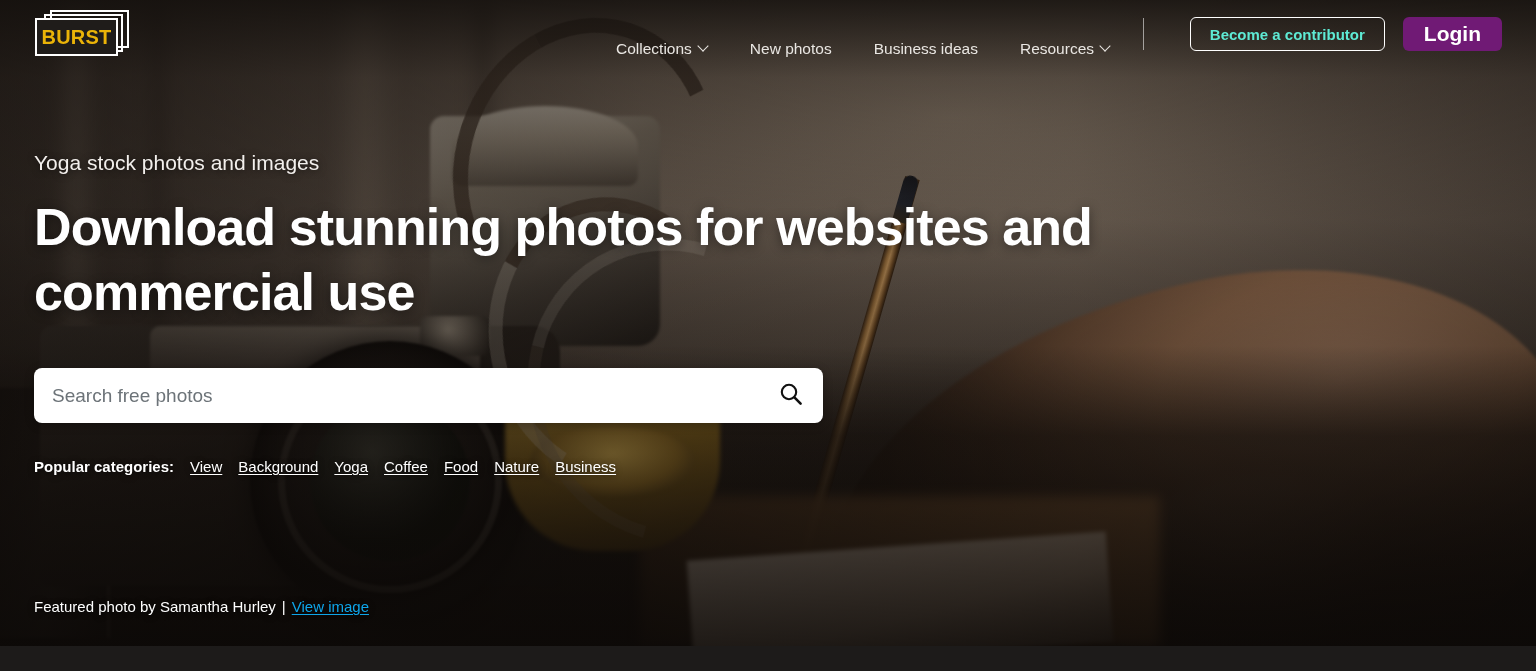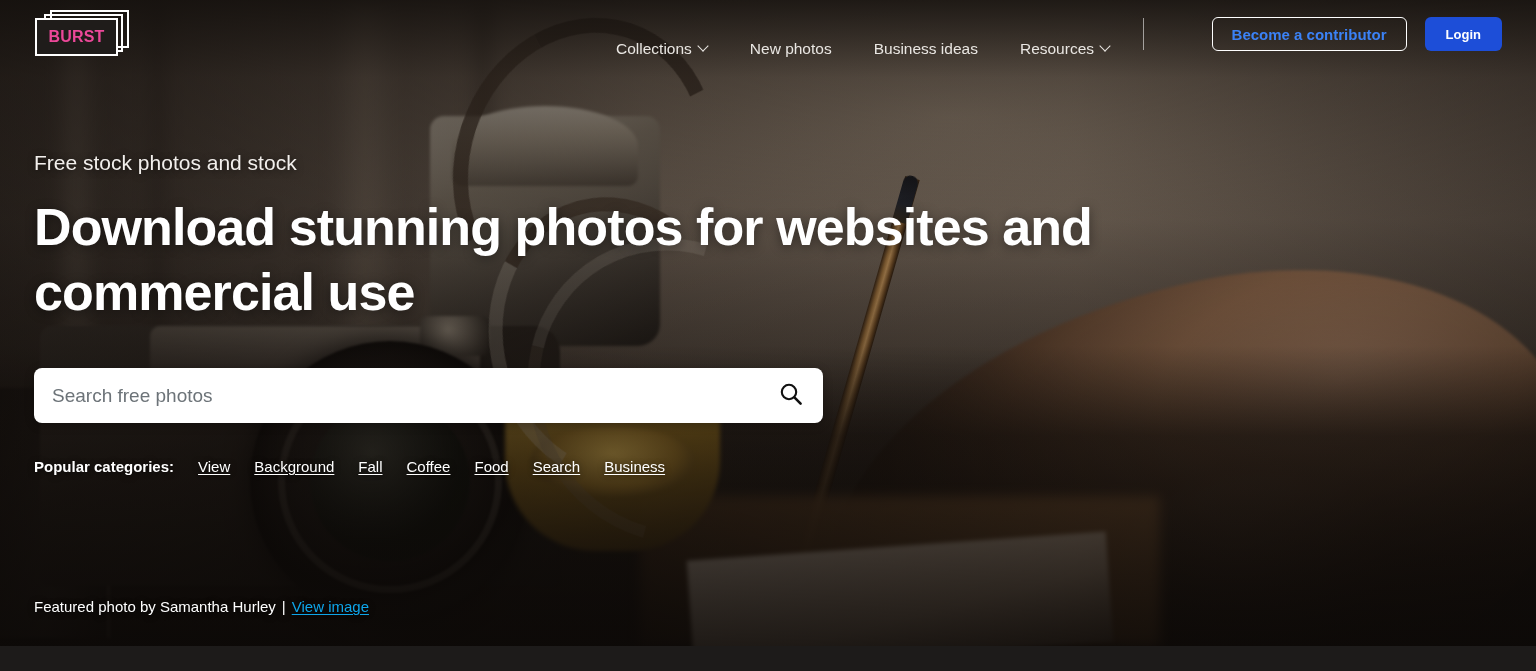--- a/index.html
+++ b/index.html
@@ -188,21 +188,21 @@
     box-sizing:border-box;
   }
   .logo-frame.f3 { left:16px; top:0px;  width:79px; height:38px; border-width:2px; }
   .logo-frame.f2 { left:10px; top:4px;  width:79px; height:38px; border-width:2px; }
   .logo-frame.f1 {
     left:1px; top:8px; width:83px; height:38px;
     background:#1f1c1a;
     display:flex; align-items:center; justify-content:center;
   }
   .logo-text {
-    color:#ec4899; font-weight:bold; font-size:16px;
+    color:#eab308; font-weight:bold; font-size:20px;
     letter-spacing:.2px; line-height:1;
     font-family:"Liberation Sans", sans-serif;
   }
 
   .nav {
     position:absolute; left:595px; top:0; height:68px;
     display:flex; align-items:center; gap:0;
   }
   .nav-item {
     color:#e9e6e2; font-size:15.5px; padding:0 21px; cursor:pointer;
@@ -213,27 +213,27 @@
     content:""; position:absolute; left:0; top:0;
     width:7px; height:7px;
     border-right:1.6px solid #e9e6e2; border-bottom:1.6px solid #e9e6e2;
     transform:rotate(45deg);
   }
   .nav-divider {
     width:1px; height:32px; background:rgba(255,255,255,.55); margin:0 18px 0 12px;
   }
   .btn-outline {
     border:1.6px solid #ffffff; border-radius:6px;
-    color:#3b82f6; font-size:15px; font-weight:bold;
+    color:#5eead4; font-size:15px; font-weight:bold;
     padding:0 19px; height:34px; display:flex; align-items:center;
     background:transparent; cursor:pointer; white-space:nowrap;
   }
   .btn-green {
-    background:#1d4ed8; border-radius:6px;
-    color:#ffffff; font-size:13px; font-weight:bold;
+    background:#701a75; border-radius:6px;
+    color:#ffffff; font-size:21px; font-weight:bold;
     padding:0 21px; height:34px; display:flex; align-items:center;
     margin-left:18px; border:none; cursor:pointer; white-space:nowrap;
   }
   .header-actions {
     position:absolute; right:34px; top:0; height:68px;
     display:flex; align-items:center;
   }
 
   
   .hero-content { position:absolute; left:34px; top:150px; z-index:15; width:1100px; }
@@ -260,21 +260,21 @@
     font-size:19px; color:#ec4899; padding:0 18px;
   }
   .search-input::placeholder { color:#6c7378; }
   .search-btn {
     width:64px; height:55px; background:transparent; border:none;
     display:flex; align-items:center; justify-content:center; cursor:pointer;
   }
 
   .categories {
     position:absolute; left:34px; top:458px; z-index:15;
-    display:flex; align-items:baseline; gap:12px;
+    display:flex; align-items:baseline; gap:4px;
     color:#ffffff; font-size:15px;
     text-shadow:0 1px 6px rgba(0,0,0,.6);
   }
   .cat-label { font-weight:bold; margin-right:12px; white-space:nowrap; }
   .cat-link {
     color:#ffffff; text-decoration:underline; text-underline-offset:2px;
     margin-right:12px; cursor:pointer; white-space:nowrap;
   }
 
   .credit {
@@ -364,44 +364,44 @@
       <div class="nav-divider"></div>
     </div>
 
     <div class="header-actions">
       <button class="btn-outline">Become a contributor</button>
       <button class="btn-green">Login</button>
     </div>
   </div>
 
   <div class="hero-content">
-    <div class="eyebrow">Free stock photos and stock</div>
+    <div class="eyebrow">Yoga stock photos and images</div>
     <h1 class="headline">Download stunning photos for websites and commercial use</h1>
   </div>
 
   <div class="searchbar">
     <input class="search-input" type="text" placeholder="Search free photos" style="">
     <button class="search-btn">
       <span>
         <svg width="26" height="26" viewBox="0 0 26 26" fill="none" aria-hidden="true">
           <circle cx="11" cy="11" r="7.2" stroke="#111111" stroke-width="2.1"></circle>
           <line x1="16.4" y1="16.4" x2="22.6" y2="22.6" stroke="#111111" stroke-width="2.6" stroke-linecap="round"></line>
         </svg>
       </span>
     </button>
   </div>
 
   <div class="categories">
     <span class="cat-label">Popular categories:</span>
     <a class="cat-link">View</a>
     <a class="cat-link">Background</a>
-    <a class="cat-link">Fall</a>
+    <a class="cat-link">Yoga</a>
     <a class="cat-link">Coffee</a>
     <a class="cat-link">Food</a>
-    <a class="cat-link">Search</a>
+    <a class="cat-link">Nature</a>
     <a class="cat-link">Business</a>
   </div>
 
   <div class="credit">
     <span>Featured photo by Samantha Hurley</span>
     <span class="credit-sep">|</span>
     <a class="credit-link">View image</a>
   </div>
 
 </div>

